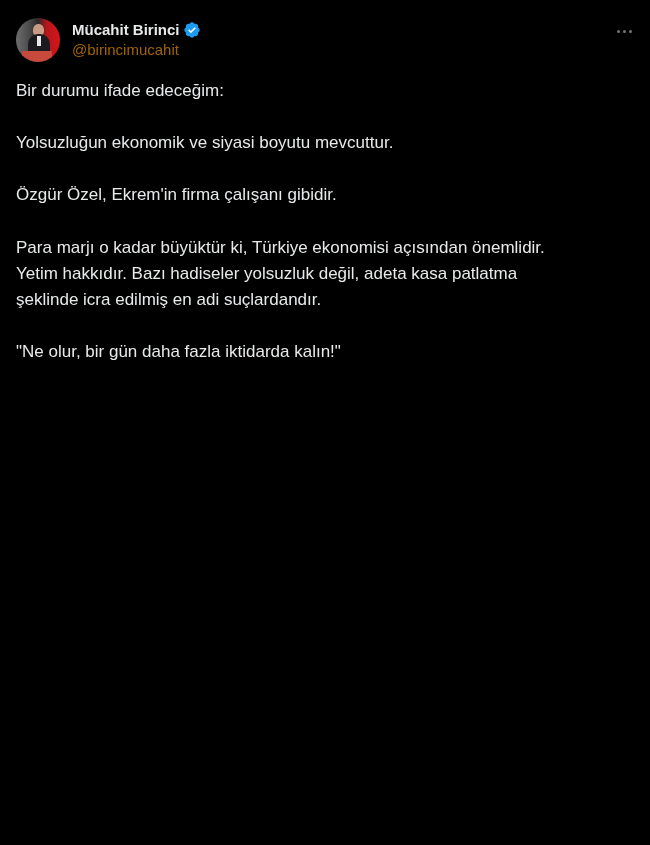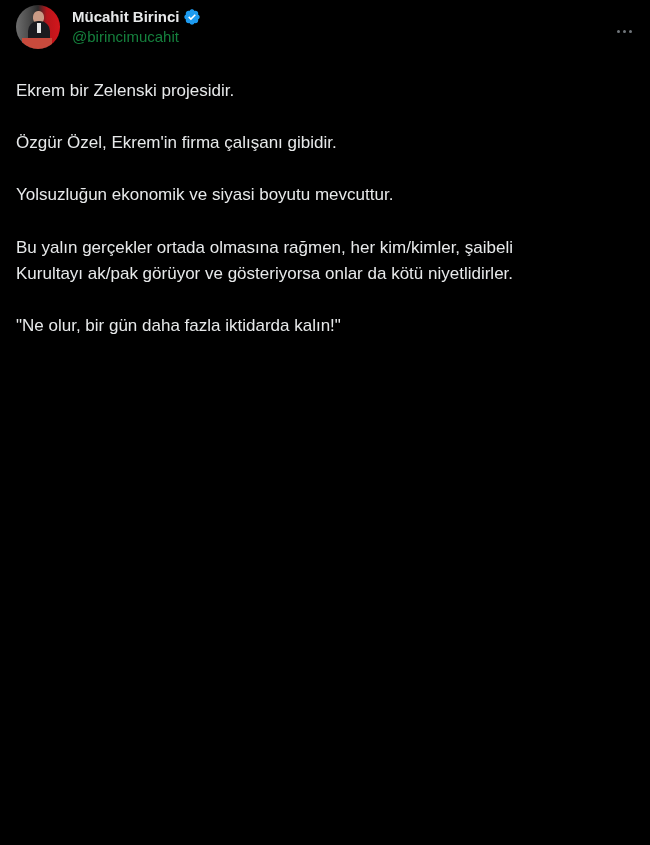--- a/index.html
+++ b/index.html
@@ -1,28 +1,28 @@
 <!DOCTYPE html>
 <html><head>
 <meta charset="utf-8">
 <style>
   html, body { margin:0; padding:0; background:#000; }
   body { width:650px; height:845px; overflow:hidden; font-family:"Liberation Sans","DejaVu Sans",sans-serif; color:#e7e9ea; position:relative; }
-  .header { position:absolute; left:16px; top:3px; right:16px; height:48px; display:flex; align-items:center; }
+  .header { position:absolute; left:16px; top:16px; right:16px; height:48px; display:flex; align-items:center; }
   .avatar { width:44px; height:44px; border-radius:50%; overflow:hidden; position:relative; flex:0 0 44px;
     background: linear-gradient(90deg,#6d6d6d 0%,#4a4a4a 30%,#2a2a2a 50%,#b9151a 70%,#d3161c 100%); }
   .avatar .suit { position:absolute; left:12px; top:16px; width:22px; height:28px; background:#1b1b1f; border-radius:10px 10px 0 0; }
   .avatar .face { position:absolute; left:17px; top:6px; width:11px; height:13px; background:#c99b85; border-radius:45%; }
   .avatar .shirt { position:absolute; left:21px; top:18px; width:4px; height:10px; background:#e8e8e8; }
   .avatar .podium { position:absolute; left:6px; top:33px; width:30px; height:11px; background:#c84a3c; }
   .names { margin-left:12px; display:flex; flex-direction:column; line-height:20px; }
   .name-row { display:flex; align-items:center; }
   .display-name { font-weight:bold; font-size:15px; color:#e7e9ea; }
   .verified { margin-left:3px; width:18px; height:18px; }
-  .handle { font-size:15px; color:#15803d; }
+  .handle { font-size:15px; color:#a16207; }
   .more { position:absolute; right:16px; top:21px; width:20px; height:20px; display:flex; align-items:center; justify-content:center; }
   .more span { display:block; width:3px; height:3px; background:#71767b; border-radius:50%; margin:0 1.5px; }
   .tweet { position:absolute; left:16px; top:78px; width:620px; font-size:17px; line-height:26.2px; color:#e7e9ea; }
   .tweet p { margin:0 0 26px 0; white-space:pre-line; }
 </style>
 </head>
 <body>
 
 <div class="header">
   <div class="avatar">
@@ -43,19 +43,20 @@
   </div>
 </div>
 
 <div class="more">
   <span></span>
   <span></span>
   <span></span>
 </div>
 
 <div class="tweet">
-  <p>Ekrem bir Zelenski projesidir.</p>
+  <p>Bir durumu ifade edeceğim:</p>
+  <p>Yolsuzluğun ekonomik ve siyasi boyutu mevcuttur.</p>
   <p>Özgür Özel, Ekrem'in firma çalışanı gibidir.</p>
-  <p>Yolsuzluğun ekonomik ve siyasi boyutu mevcuttur.</p>
-  <p>Bu yalın gerçekler ortada olmasına rağmen, her kim/kimler, şaibeli
-Kurultayı ak/pak görüyor ve gösteriyorsa onlar da kötü niyetlidirler.</p>
+  <p>Para marjı o kadar büyüktür ki, Türkiye ekonomisi açısından önemlidir.
+Yetim hakkıdır. Bazı hadiseler yolsuzluk değil, adeta kasa patlatma
+şeklinde icra edilmiş en adi suçlardandır.</p>
   <p>"Ne olur, bir gün daha fazla iktidarda kalın!"</p>
 </div>
 
 </body></html>

